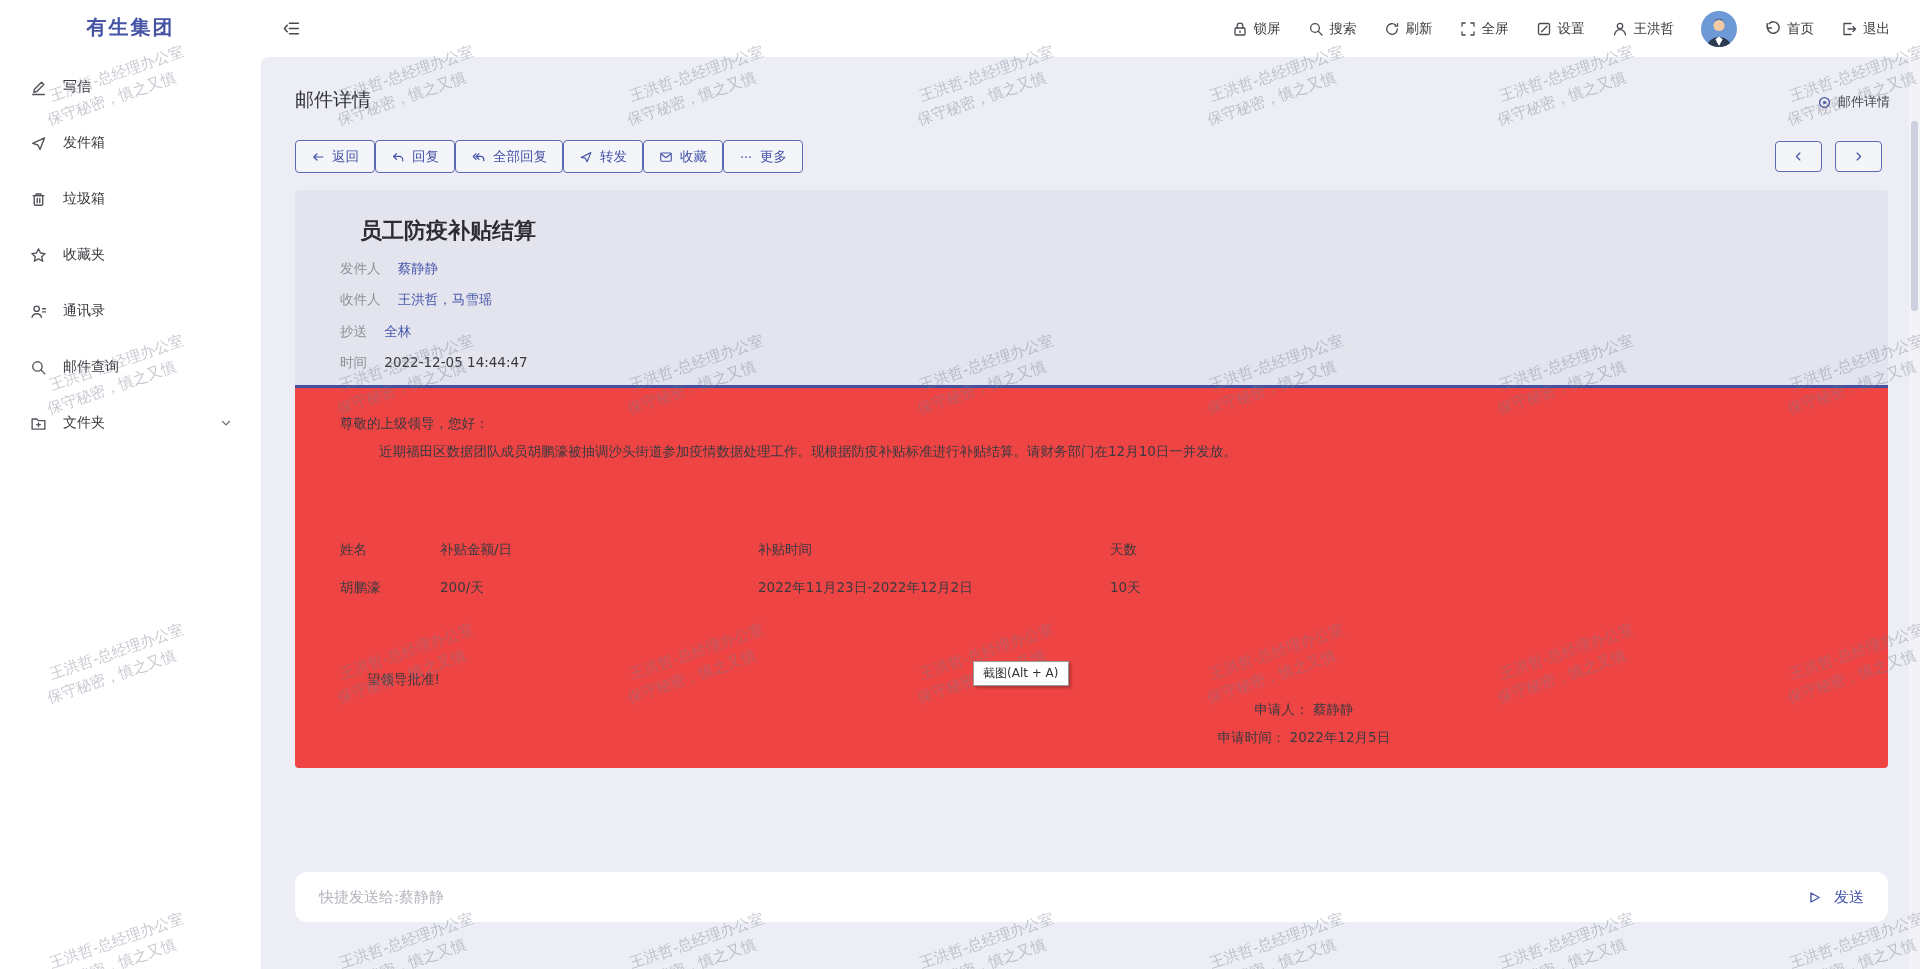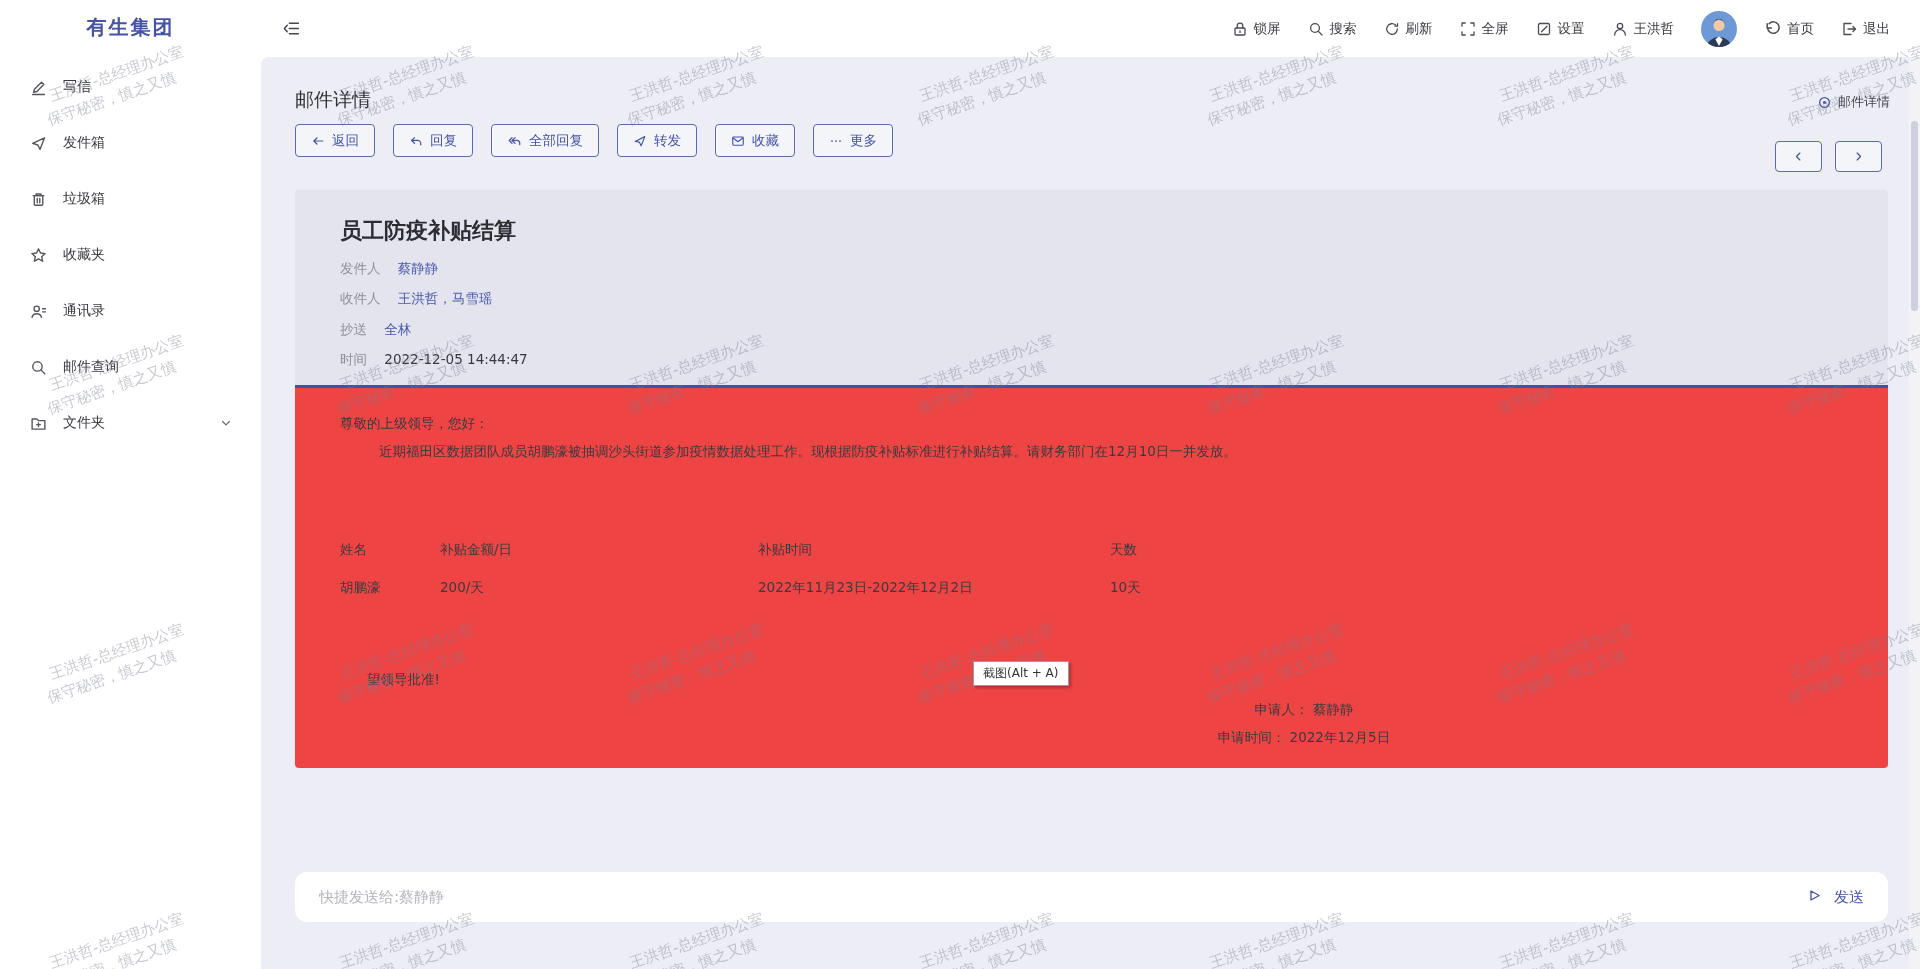--- a/index.html
+++ b/index.html
@@ -35,37 +35,37 @@
   .side-item .chev { margin-left:auto; margin-right:26px; color:#6a6a72; }
 
   
   #content { position:absolute; left:261px; top:57px; width:1659px; height:912px;
              background:#edeef5; border-top-left-radius:8px; }
   #page-title { position:absolute; left:34px; top:30px; font-size:19px; color:#2f2f36; }
   #location { position:absolute; right:30px; top:36px; display:flex; align-items:center; gap:6px;
               font-size:13px; color:#46464e; }
   #location .ic { color:#4856a6; }
 
-  #btn-row { position:absolute; left:34px; top:67px; display:flex; gap:18px; }
+  #btn-row { position:absolute; left:34px; top:83px; display:flex; }
   .tool-btn { height:33px; padding:0 15px; display:inline-flex; align-items:center; gap:7px;
               border:1px solid #5d69b0; border-radius:4px; background:rgba(255,255,255,0.42);
               color:#4553a8; font-size:13.5px; cursor:pointer; white-space:nowrap; }
   .tool-btn .ic { color:#4553a8; }
   #pager { position:absolute; right:38px; top:84px; display:flex; gap:13px; }
   .pg-btn { width:47px; height:31px; border:1px solid #5d69b0; border-radius:4px;
             background:rgba(255,255,255,0.42); color:#4553a8; display:flex; align-items:center;
             justify-content:center; cursor:pointer; }
 
   
   #mail-card { position:absolute; left:34px; top:133px; width:1593px; border-radius:4px; overflow:hidden; }
   #mail-head { background:#e3e4ed; height:195px; padding:26px 45px 0 45px; }
-  #mail-subject { font-size:22px; font-weight:700; color:#2c2c32; }
+  #mail-subject { font-size:22px; font-weight:700; color:#2c2c32;margin-left:20px; }
   .meta-row { margin-top:12.5px; font-size:13.5px; line-height:18px; }
   .meta-label { color:#90909a; }
-  .meta-link { color:#4a58ac; margin-left:13px; cursor:pointer; }
+  .meta-link { color:#4a58ac; margin-left:13px; cursor:pointer;font-family:Liberation Serif, serif; }
   .meta-plain { color:#38383e; margin-left:13px; }
   #mail-divider { height:3px; background:#44519f; }
   #mail-body { position:relative; background:#ef4444; height:380px; font-size:13.5px; color:#3a3a40; }
   #greeting   { position:absolute; left:45px; top:27px; }
   #paragraph  { position:absolute; left:84px; top:55px; width:1300px; }
   .t-head { position:absolute; top:113px; color:#3a3a40;margin-top:40px; }
   .t-cell { position:absolute; top:191px; color:#3a3a40; }
   .c0 { left:45px; } .c1 { left:145px; } .c2 { left:463px; } .c3 { left:815px; }
   #closing { position:absolute; left:72px; top:283px; }
   #sign-block { position:absolute; left:809px; top:313px; width:400px; text-align:center; }
@@ -75,21 +75,21 @@
   #attach-summary { font-size:15px; color:#36363c; }
   #batch-download { display:flex; align-items:center; gap:4px; margin-left:10px;
                     color:#4553a8; font-size:14px; cursor:pointer; }
 
   
   #quick-send { position:absolute; left:34px; top:815px; width:1593px; height:50px; background:#fff;
                 border-radius:12px; display:flex; align-items:center; padding:0 24px; }
   #quick-input { flex:1; border:none; outline:none; background:transparent; font-size:15px;
                  color:#36363c; font-family:inherit; }
   #quick-input::placeholder { color:#b4b4bd; }
-  #send-btn { display:flex; align-items:flex-start; gap:12px; color:#4553a8; font-size:15px; cursor:pointer; }
+  #send-btn { display:flex; align-items:center; gap:12px; color:#4553a8; font-size:15px; cursor:pointer; }
 
   
   #shot-tooltip { position:absolute; left:973px; top:661px; z-index:60; background:#fff;
                   border:1px solid #9a9a9a; box-shadow:2px 2px 3px rgba(0,0,0,0.28);
                   padding:3px 9px; font-size:12px; color:#333; white-space:nowrap; }
 
   
   #wm-layer { position:absolute; inset:0; z-index:30; pointer-events:none; overflow:hidden; }
   .wm { position:absolute; transform:rotate(-19deg); font-size:15px; line-height:22px;
         color:rgba(122,126,142,0.42); white-space:nowrap; }

